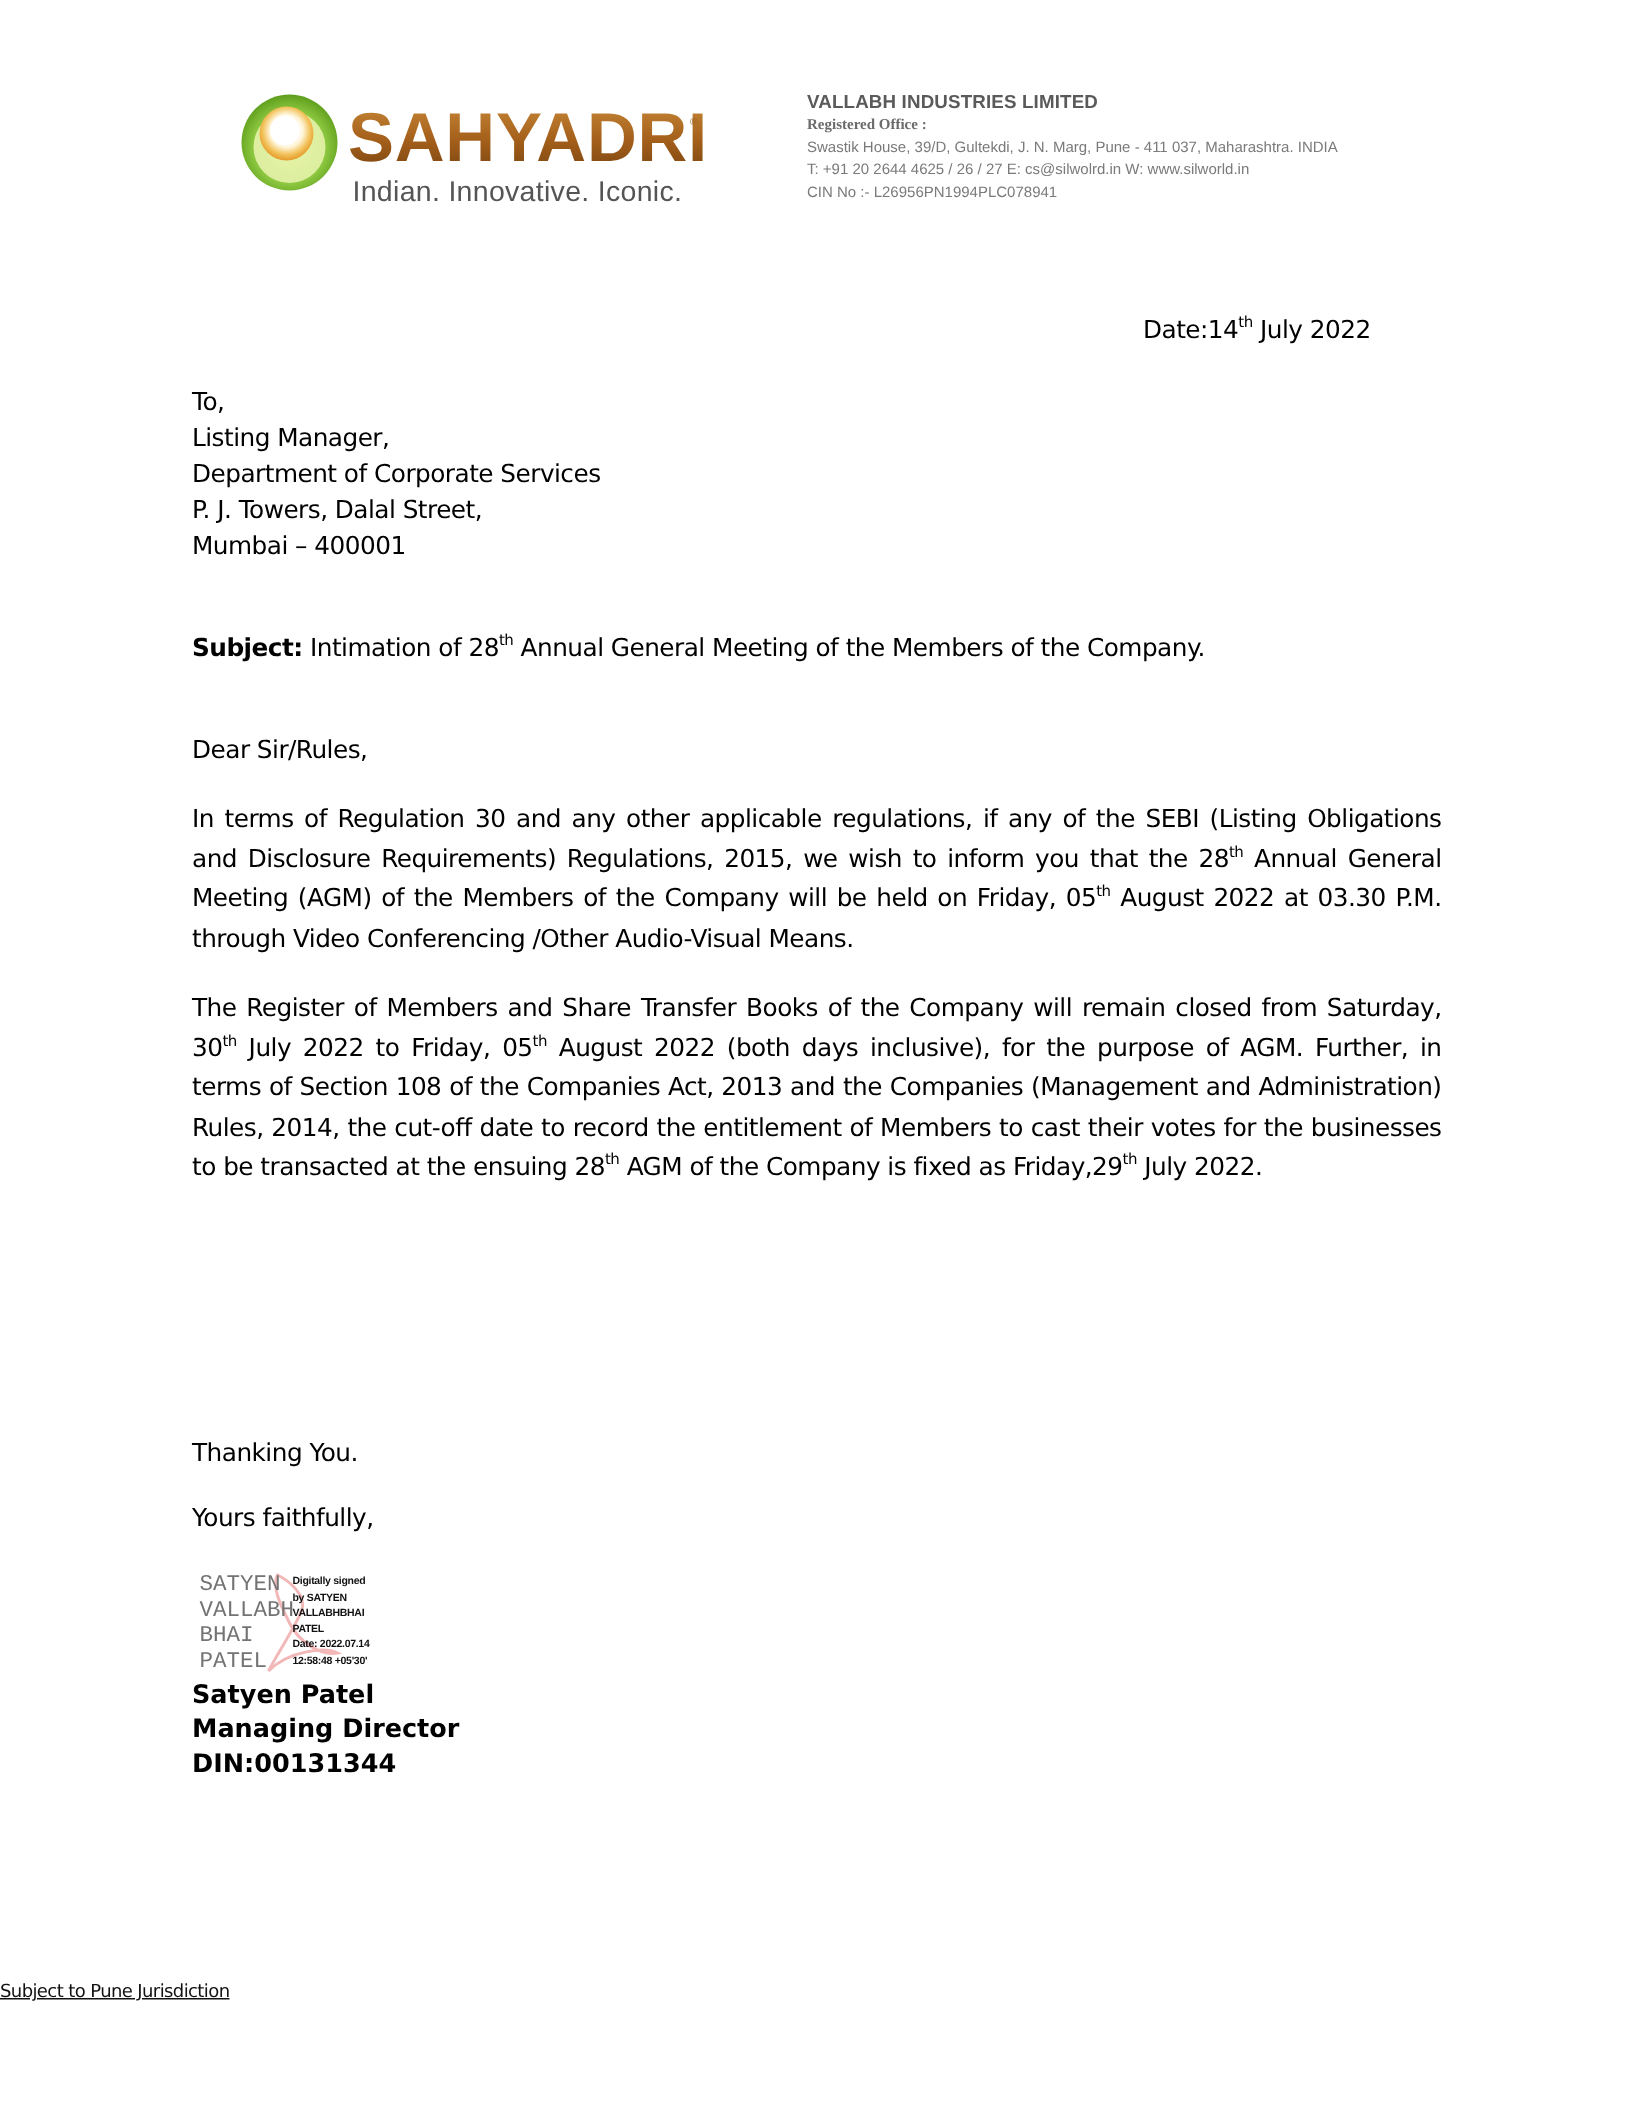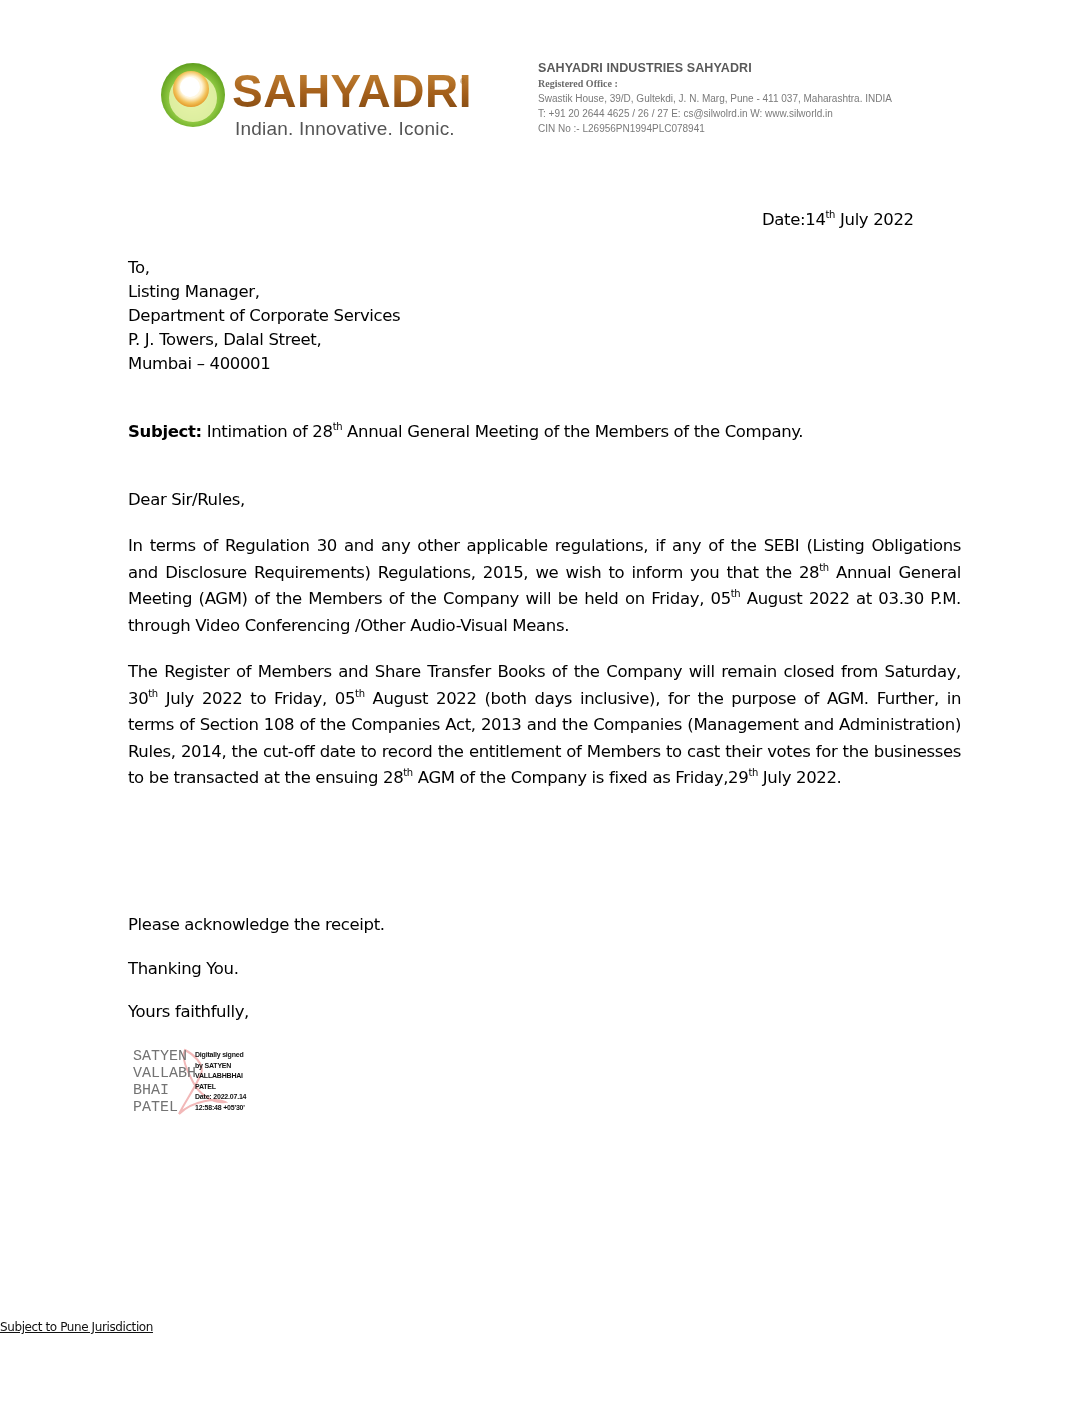--- a/index.html
+++ b/index.html
@@ -78,21 +78,21 @@
       <circle cx="33" cy="36" r="24" fill="#eaf4b0" opacity="0.85"></circle>
       <circle cx="31" cy="27" r="18" fill="url(#gInner)"></circle>
       <circle cx="30" cy="25" r="10" fill="#ffffff"></circle>
     </svg>
     <div class="brand-name">SAHYADRI</div>
     <div class="brand-reg">®</div>
     <div class="brand-tagline">Indian. Innovative. Iconic.</div>
   </div>
 
   <div class="company-info">
-    <div class="company-name">SAHYADRI INDUSTRIES SAHYADRI</div>
+    <div class="company-name">VALLABH INDUSTRIES LIMITED</div>
     <div class="reg-office-label">Registered Office :</div>
     <div class="company-line">Swastik House, 39/D, Gultekdi, J. N. Marg, Pune - 411 037, Maharashtra. INDIA</div>
     <div class="company-line">T: +91 20 2644 4625 / 26 / 27    E: cs@silwolrd.in    W: www.silworld.in</div>
     <div class="company-line">CIN No :- L26956PN1994PLC078941</div>
   </div>
 
   <div class="text date"><span>Date:14</span><sup>th</sup><span> July 2022</span></div>
 
   <div class="text addr">
     <div>To,</div>
@@ -104,21 +104,20 @@
 
   <div class="text subject"><span class="bold">Subject:</span><span> Intimation of 28</span><sup>th</sup><span> Annual General Meeting of the Members of the Company.</span></div>
 
   <div class="text salutation">Dear Sir/Rules,</div>
 
   <div class="text para p1"><span>In terms of Regulation 30 and any other applicable regulations, if any of the SEBI (Listing Obligations and Disclosure Requirements) Regulations, 2015, we wish to inform you that the 28</span><sup>th</sup><span> Annual General Meeting (AGM) of the Members of the Company will be held on Friday, 05</span><sup>th</sup><span> August 2022 at 03.30 P.M. through Video Conferencing /Other Audio-Visual Means.</span></div>
 
   <div class="text para p2"><span>The Register of Members and Share Transfer Books of the Company will remain closed from Saturday, 30</span><sup>th</sup><span> July 2022 to Friday, 05</span><sup>th</sup><span> August 2022 (both days inclusive), for the purpose of AGM. Further, in terms of Section 108 of the Companies Act, 2013 and the Companies (Management and Administration) Rules, 2014, the cut-off date to record the entitlement of Members to cast their votes for the businesses to be transacted at the ensuing 28</span><sup>th</sup><span> AGM of the Company is fixed as Friday,29</span><sup>th</sup><span> July 2022.</span></div>
 
 
-  <div class="text para p4">Please acknowledge the receipt.</div>
   <div class="text para p5">Thanking You.</div>
 
   <div class="text closing">Yours faithfully,</div>
 
   <div class="sig">
     <svg class="sig-watermark" viewBox="0 0 60 70">
       <path d="M12 2 C 8 10, 14 22, 20 34 C 26 46, 40 56, 52 54 C 44 50, 20 52, 6 66 C 12 54, 22 40, 28 26 C 32 16, 20 6, 12 2 Z" fill="none" stroke="#f2b8b8" stroke-width="2"></path>
     </svg>
     <div class="sig-name">
       <div>SATYEN</div>
@@ -129,15 +128,20 @@
     <div class="sig-detail">
       <div>Digitally signed</div>
       <div>by SATYEN</div>
       <div>VALLABHBHAI</div>
       <div>PATEL</div>
       <div>Date: 2022.07.14</div>
       <div>12:58:48 +05'30'</div>
     </div>
   </div>
 
+  <div class="text signatory">
+    <div>Satyen Patel</div>
+    <div>Managing Director</div>
+    <div>DIN:00131344</div>
+  </div>
 
   <div class="footer">Subject to Pune Jurisdiction</div>
 </div>
 
 </body></html>

